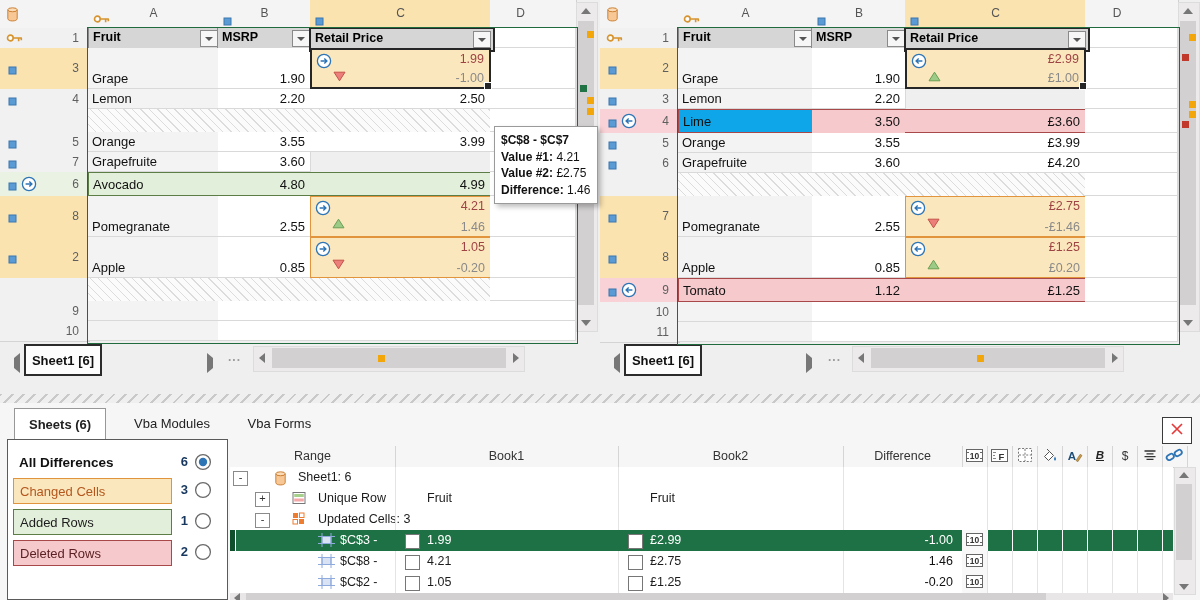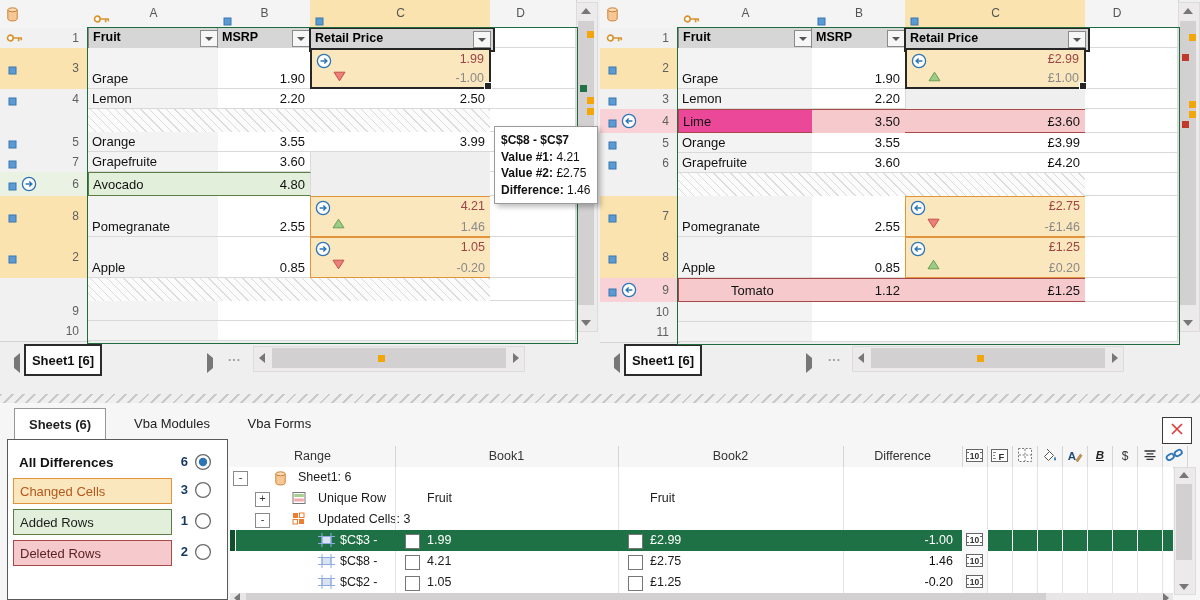--- a/index.html
+++ b/index.html
@@ -178,20 +178,23 @@
             <path d="M4.6 8 h6 M8.3 5.4 L10.9 8 L8.3 10.6" stroke="#2e75b6" stroke-width="1.4" fill="none"></path>
           </svg></div>
         <div style="position: absolute; right: 10px; top: 4.5px;">6</div>
       </div>
       <div class="cell colA" style="position: absolute; left: 88px; top: 172px; width: 131px; height: 24px; background: rgb(226, 239, 218); border-top: 1px solid rgb(92, 126, 70); border-bottom: 1px solid rgb(92, 126, 70); border-left: 1px solid rgb(92, 126, 70);">
         <div style="position: absolute; left: 4px; top: 4px;">Avocado</div>
       </div>
       <div class="cell" style="position: absolute; left: 218px; top: 172px; width: 93px; height: 24px; background: rgb(226, 239, 218); border-top: 1px solid rgb(92, 126, 70); border-bottom: 1px solid rgb(92, 126, 70);">
         <div style="position: absolute; right: 5px; top: 4px;">4.80</div>
       </div>
+      <div class="cell" style="position: absolute; left: 310px; top: 172px; width: 181px; height: 24px; background: rgb(226, 239, 218); border-top: 1px solid rgb(92, 126, 70); border-bottom: 1px solid rgb(92, 126, 70); border-right: 1px solid rgb(92, 126, 70);">
+        <div style="position: absolute; right: 5px; top: 4px;">4.99</div>
+      </div>
       <div class="cell" style="position: absolute; left: 490px; top: 172px; width: 61px; height: 24px;"></div>
       <div class="cell" style="position: absolute; left: 550px; top: 172px; width: 26px; height: 24px;"></div>
       <div class="rowhdr" style="position: absolute; left: 0px; top: 196px; width: 89px; height: 41px; background: rgb(251, 227, 176);">
         <div style="position: absolute; left: 8px; top: 16px;"><svg width="9" height="9">
             <rect x="1" y="1" width="7" height="7" fill="#5b9bd5" stroke="#3a77ad"></rect>
           </svg></div>
         <div style="position: absolute; right: 10px; top: 13px;">8</div>
       </div>
       <div class="cell colA" style="position: absolute; left: 88px; top: 196px; width: 131px; height: 41px;">
         <div style="position: absolute; left: 4px; bottom: 2px;">Pomegranate</div>
@@ -375,21 +378,21 @@
       <div class="rowhdr" style="position: absolute; left: 0px; top: 109px; width: 79px; height: 24px; background: rgb(248, 210, 214);">
         <div style="position: absolute; left: 8px; top: 7.5px;"><svg width="9" height="9">
             <rect x="1" y="1" width="7" height="7" fill="#5b9bd5" stroke="#3a77ad"></rect>
           </svg></div>
         <div style="position: absolute; left: 21px; top: 4px;"><svg width="16" height="16" viewBox="0 0 16 16">
             <circle cx="8" cy="8" r="6.6" fill="#fff" stroke="#2e75b6" stroke-width="1.3"></circle>
             <path d="M11.4 8 h-6 M7.7 5.4 L5.1 8 L7.7 10.6" stroke="#2e75b6" stroke-width="1.4" fill="none"></path>
           </svg></div>
         <div style="position: absolute; right: 10px; top: 4.5px;">4</div>
       </div>
-      <div class="cell colA" style="position: absolute; left: 78px; top: 109px; width: 135px; height: 24px; background: #ec4899; border-top: 1px solid rgb(168, 72, 72); border-bottom: 1px solid rgb(168, 72, 72); border-left: 1px solid rgb(168, 72, 72);">
+      <div class="cell colA" style="position: absolute; left: 78px; top: 109px; width: 135px; height: 24px; background: #0ea5e9; border-top: 1px solid rgb(168, 72, 72); border-bottom: 1px solid rgb(168, 72, 72); border-left: 1px solid rgb(168, 72, 72);">
         <div style="position: absolute; left: 4px; top: 4px;">Lime</div>
       </div>
       <div class="cell" style="position: absolute; left: 212px; top: 109px; width: 94px; height: 28px; background: rgb(246, 201, 204); border-top: 1px solid rgb(168, 72, 72); border-bottom: 1px solid rgb(168, 72, 72);">
         <div style="position: absolute; right: 5px; top: 4px;">3.50</div>
       </div>
       <div class="cell" style="position: absolute; left: 305px; top: 109px; width: 181px; height: 24px; background: rgb(246, 201, 204); border-top: 1px solid rgb(168, 72, 72); border-bottom: 1px solid rgb(168, 72, 72); border-right: 1px solid rgb(168, 72, 72);">
         <div style="position: absolute; right: 5px; top: 4px;">£3.60</div>
       </div>
       <div class="cell" style="position: absolute; left: 485px; top: 109px; width: 64px; height: 24px;"></div>
       <div class="cell" style="position: absolute; left: 548px; top: 109px; width: 30px; height: 24px;"></div>
@@ -485,21 +488,21 @@
         <div style="position: absolute; left: 8px; top: 7.5px;"><svg width="9" height="9">
             <rect x="1" y="1" width="7" height="7" fill="#5b9bd5" stroke="#3a77ad"></rect>
           </svg></div>
         <div style="position: absolute; left: 21px; top: 4px;"><svg width="16" height="16" viewBox="0 0 16 16">
             <circle cx="8" cy="8" r="6.6" fill="#fff" stroke="#2e75b6" stroke-width="1.3"></circle>
             <path d="M11.4 8 h-6 M7.7 5.4 L5.1 8 L7.7 10.6" stroke="#2e75b6" stroke-width="1.4" fill="none"></path>
           </svg></div>
         <div style="position: absolute; right: 10px; top: 4.5px;">9</div>
       </div>
       <div class="cell colA" style="position: absolute; left: 78px; top: 278px; width: 135px; height: 24px; background: rgb(246, 201, 204); border-top: 1px solid rgb(168, 72, 72); border-bottom: 1px solid rgb(168, 72, 72); border-left: 1px solid rgb(168, 72, 72);">
-        <div style="position: absolute; left: 4px; top: 4px; margin-left: 48px;">Tomato</div>
+        <div style="position: absolute; left: 4px; top: 4px;">Tomato</div>
       </div>
       <div class="cell" style="position: absolute; left: 212px; top: 278px; width: 94px; height: 24px; background: rgb(246, 201, 204); border-top: 1px solid rgb(168, 72, 72); border-bottom: 1px solid rgb(168, 72, 72);">
         <div style="position: absolute; right: 5px; top: 4px;">1.12</div>
       </div>
       <div class="cell" style="position: absolute; left: 305px; top: 278px; width: 181px; height: 24px; background: rgb(246, 201, 204); border-top: 1px solid rgb(168, 72, 72); border-bottom: 1px solid rgb(168, 72, 72); border-right: 1px solid rgb(168, 72, 72);">
         <div style="position: absolute; right: 5px; top: 4px;">£1.25</div>
       </div>
       <div class="cell" style="position: absolute; left: 485px; top: 278px; width: 64px; height: 24px;"></div>
       <div class="cell" style="position: absolute; left: 548px; top: 278px; width: 30px; height: 24px;"></div>
       <div class="rowhdr" style="position: absolute; left: 0px; top: 302px; width: 79px; height: 20px;">

